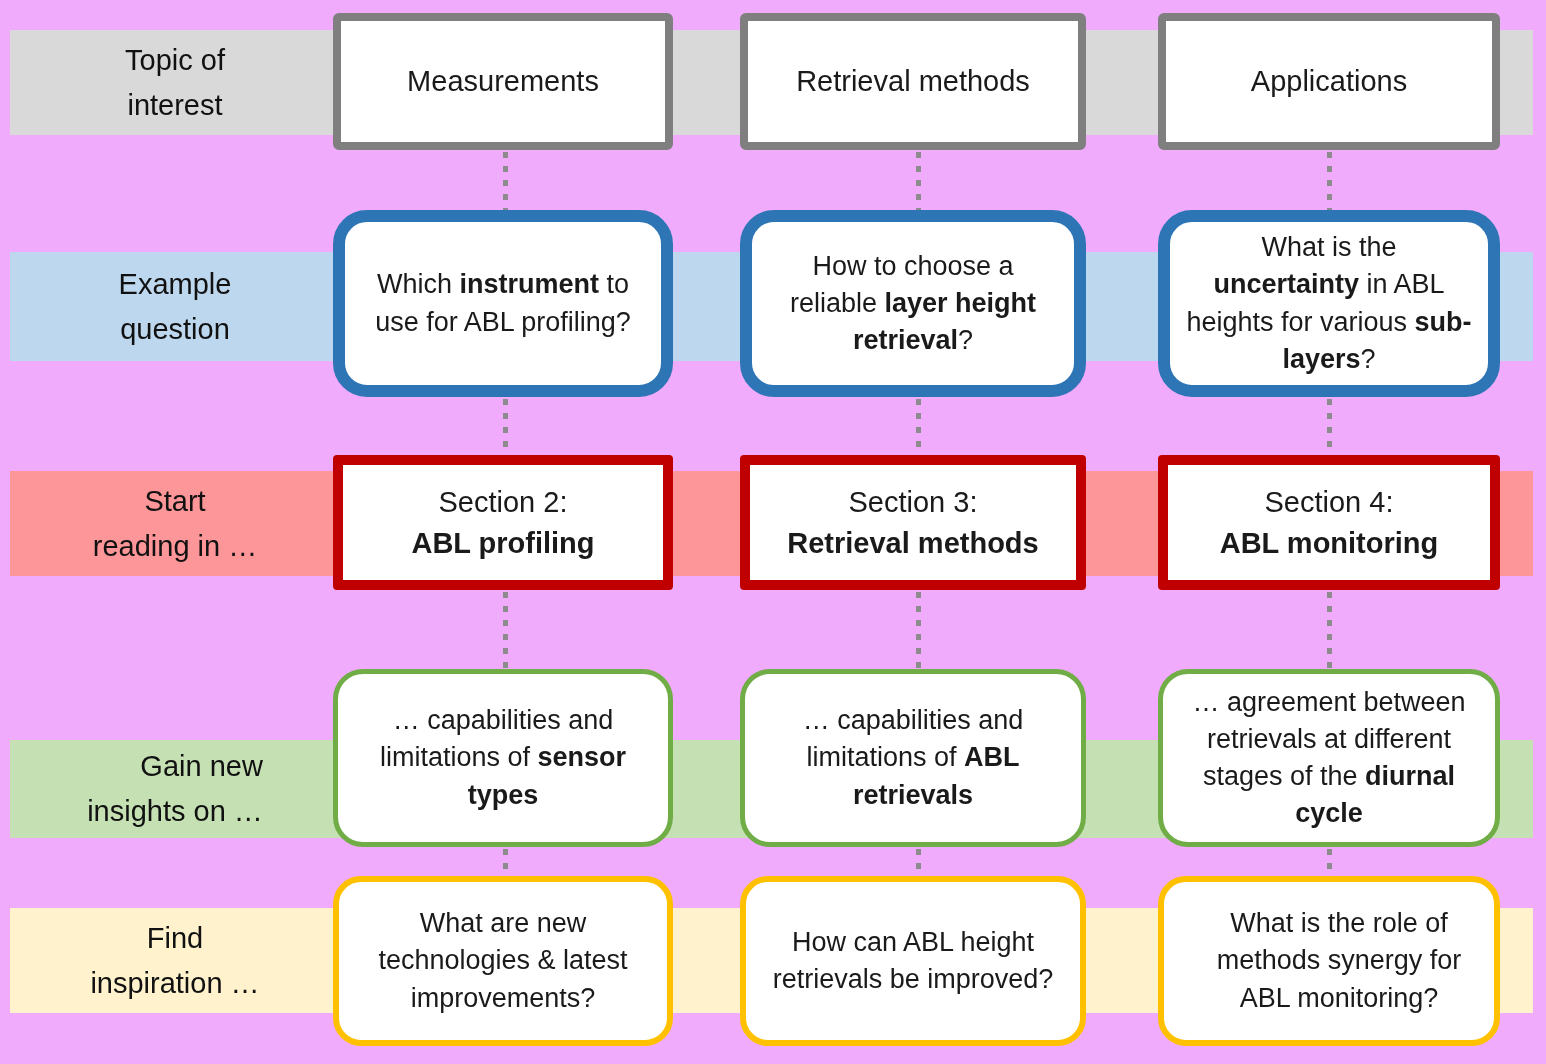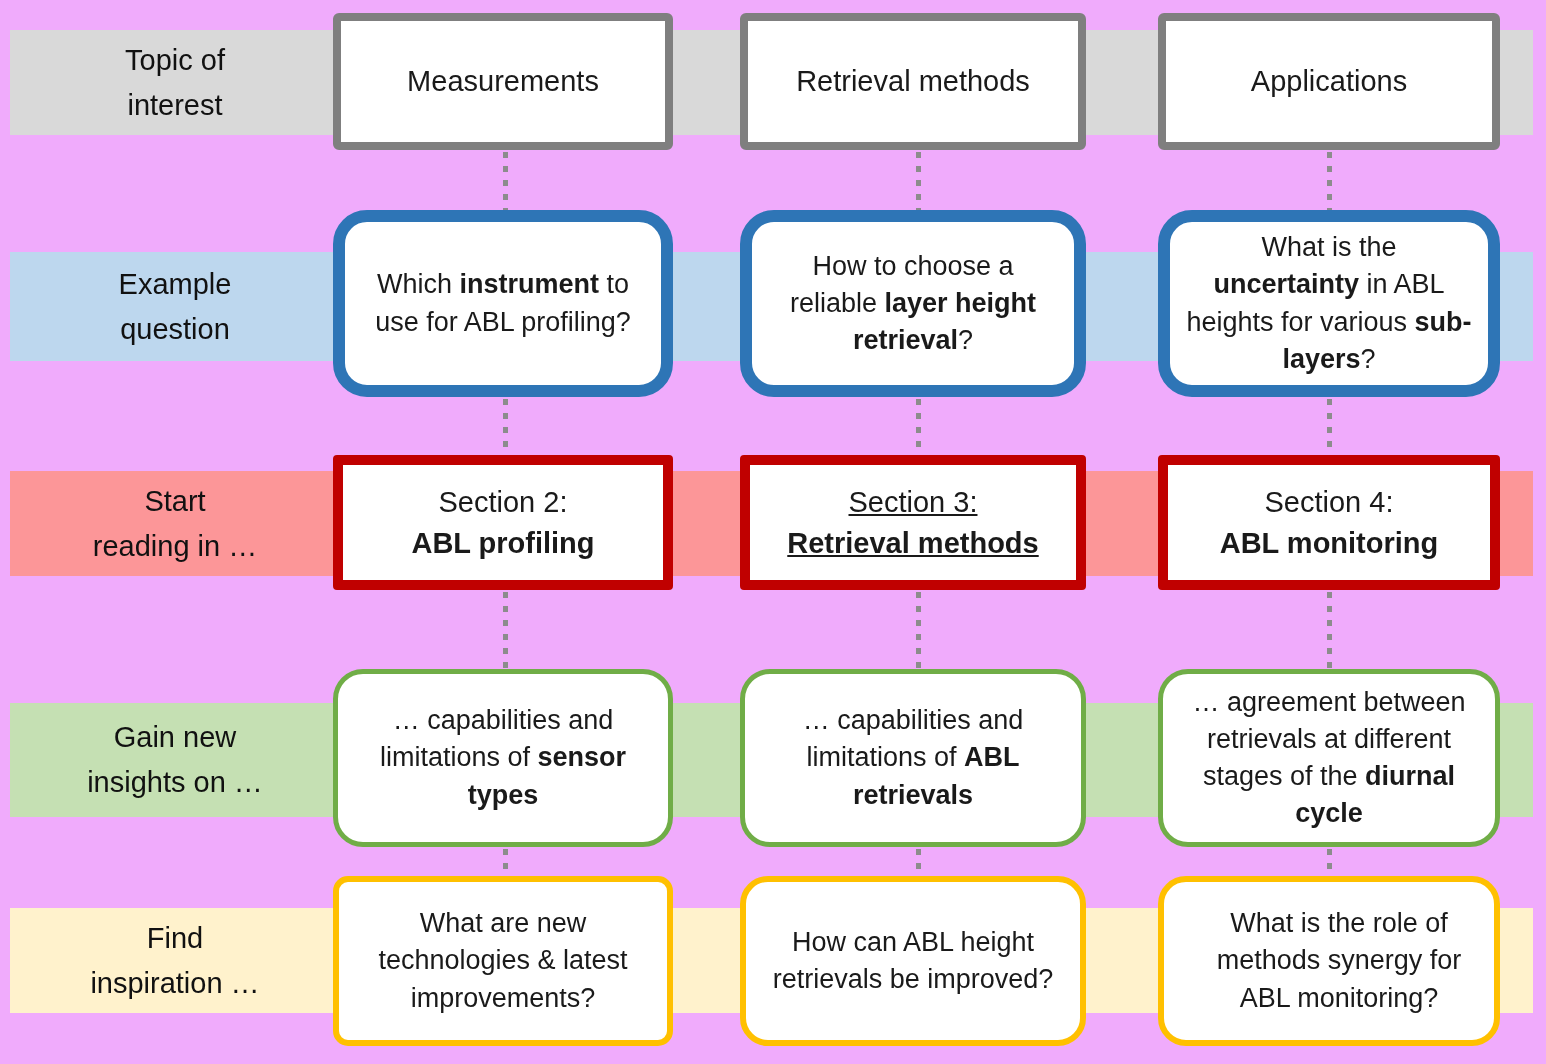--- a/index.html
+++ b/index.html
@@ -35,21 +35,21 @@
     font-size: 29px;
     line-height: 1.55;
     color: #111111;
     z-index: 1;
   }
 
   
   .r1 .band, .r1 .row-label { top: 30px;  height: 105px; }
   .r2 .band, .r2 .row-label { top: 252px; height: 109px; }
   .r3 .band, .r3 .row-label { top: 471px; height: 105px; }
-  .r4 .band, .r4 .row-label { top: 703px; height: 114px; }
+  .r4 .band, .r4 .row-label { top: 740px; height: 98px; text-align: right; }
   .r5 .band, .r5 .row-label { top: 908px; height: 105px; }
 
   .box {
     position: absolute;
     box-sizing: border-box;
     background: #ffffff;
     border-style: solid;
     display: flex;
     align-items: center;
     justify-content: center;
@@ -140,21 +140,21 @@
     </div>
   </div>
     <div class="row r3">
     <div class="band" style="background: rgb(252, 150, 152);"></div>
     <div class="row-label">Start
 reading in …</div>
     <div class="box c1" style="border-color: rgb(192, 0, 0);">
       <div class="cell-text"><span>Section 2:
 </span><b>ABL profiling</b></div>
     </div>
-    <div class="box c2" style="border-color: rgb(192, 0, 0); text-decoration: underline;">
+    <div class="box c2" style="border-color: rgb(192, 0, 0);">
       <div class="cell-text"><span>Section 3:
 </span><b>Retrieval methods</b></div>
     </div>
     <div class="box c3" style="border-color: rgb(192, 0, 0);">
       <div class="cell-text"><span>Section 4:
 </span><b>ABL monitoring</b></div>
     </div>
   </div>
     <div class="row r4">
     <div class="band" style="background: rgb(197, 224, 179);"></div>
@@ -167,21 +167,21 @@
       <div class="cell-text"><span>… capabilities and limitations of </span><b>ABL retrievals</b></div>
     </div>
     <div class="box c3" style="border-color: rgb(112, 173, 71);">
       <div class="cell-text"><span>… agreement between retrievals at different stages of the </span><b>diurnal cycle</b></div>
     </div>
   </div>
     <div class="row r5">
     <div class="band" style="background: rgb(255, 242, 204);"></div>
     <div class="row-label">Find
 inspiration …</div>
-    <div class="box c1" style="border-color: rgb(255, 192, 0); border-radius: 15px;">
+    <div class="box c1" style="border-color: rgb(255, 192, 0);">
       <div class="cell-text"><span>What are new technologies &amp; latest improvements?</span></div>
     </div>
     <div class="box c2" style="border-color: rgb(255, 192, 0);">
       <div class="cell-text"><span>How can ABL height retrievals be improved?</span></div>
     </div>
     <div class="box c3" style="border-color: rgb(255, 192, 0); padding-left: 20px;">
       <div class="cell-text"><span>What is the role of methods synergy for ABL monitoring?</span></div>
     </div>
   </div>
   </div>

